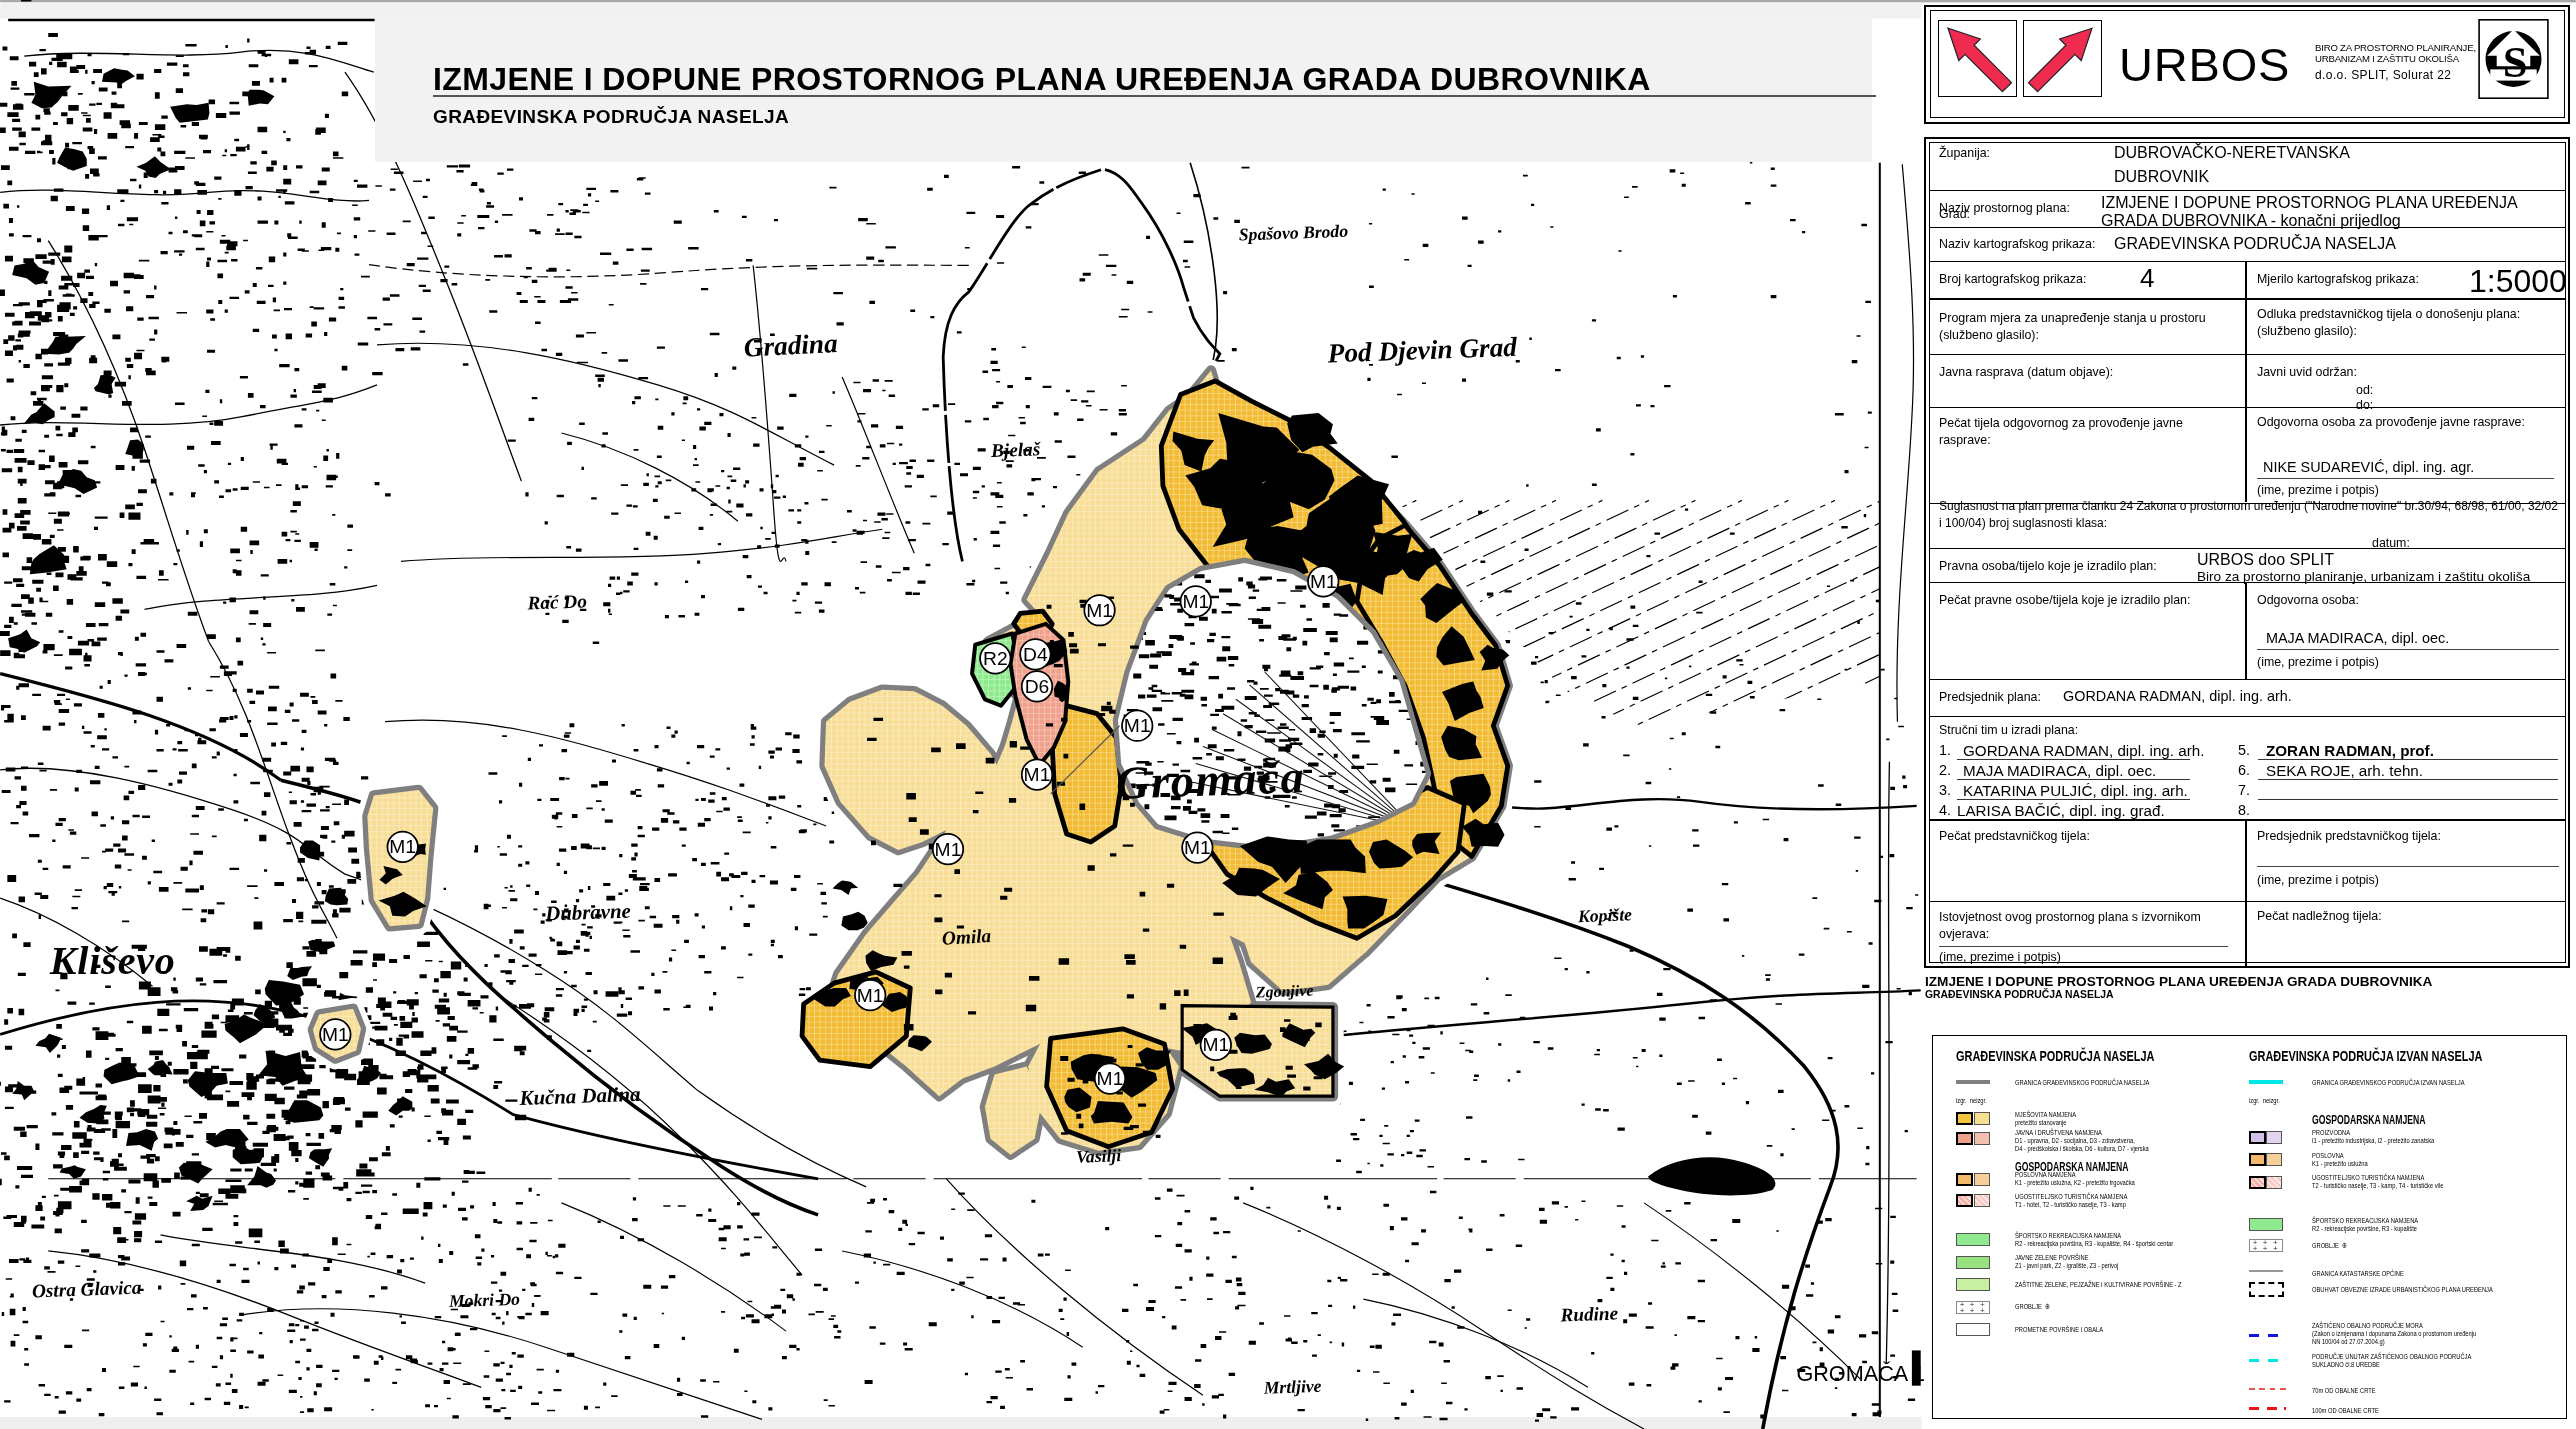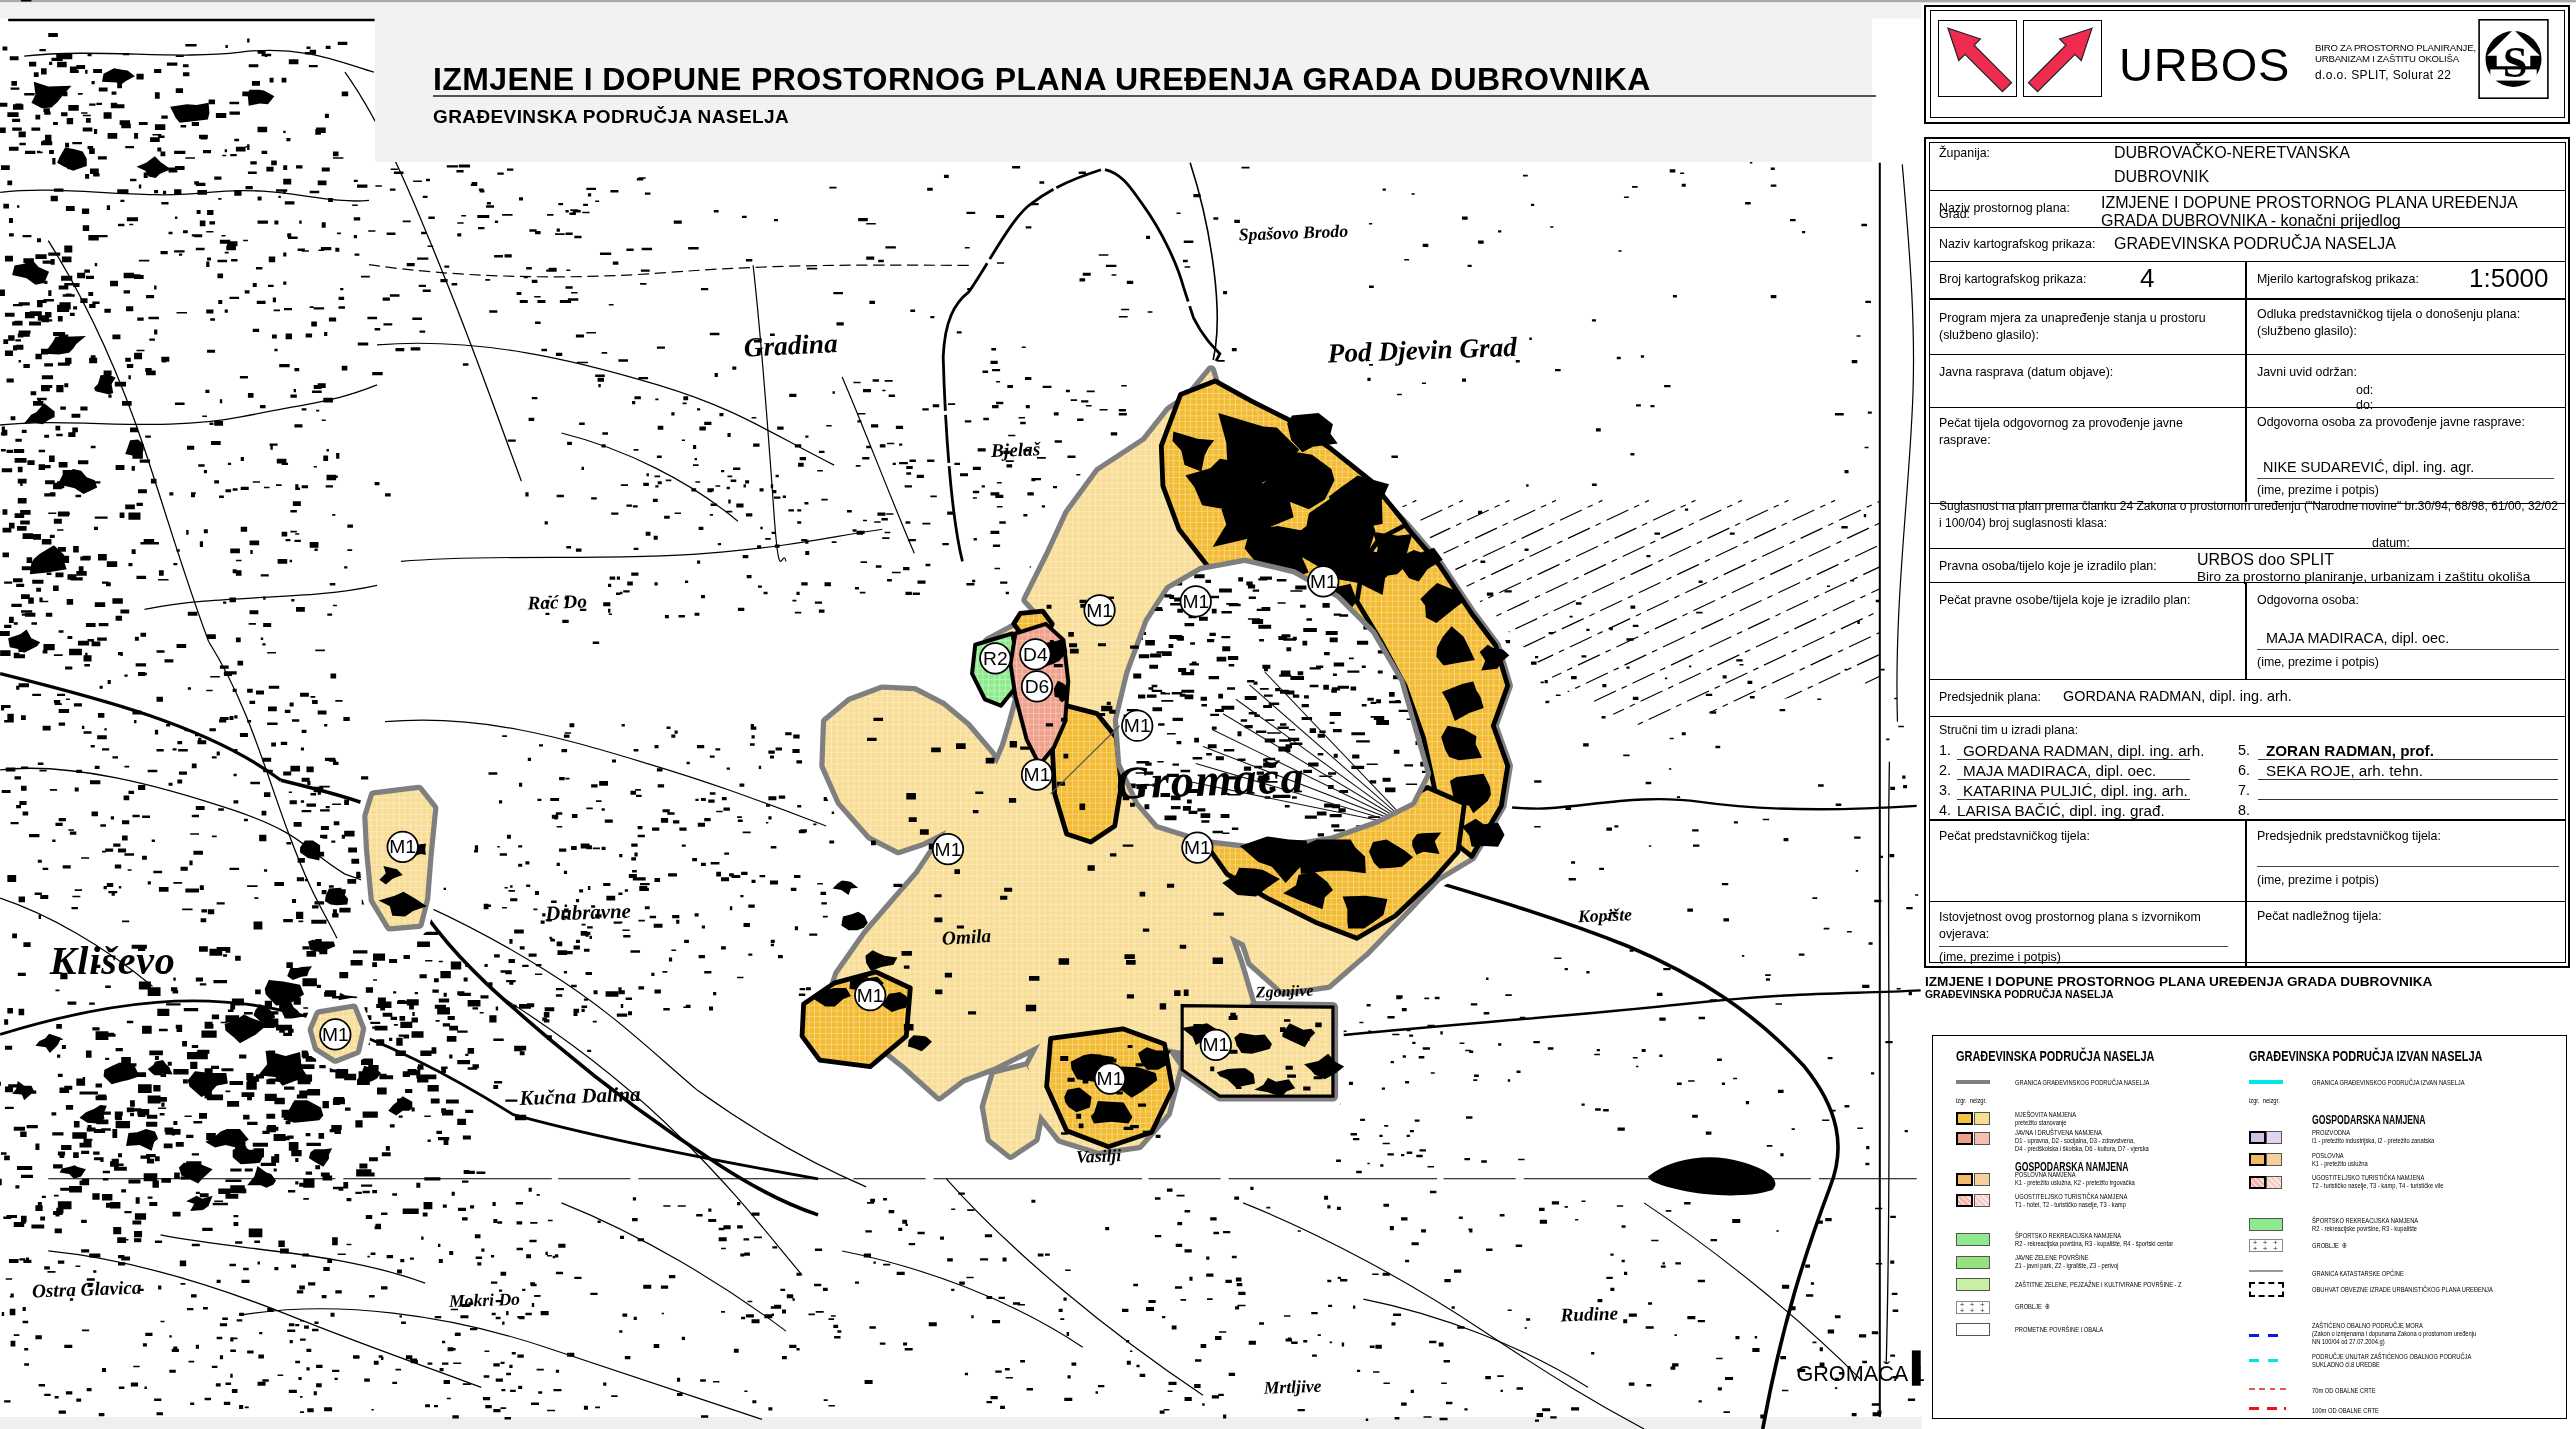--- a/index.html
+++ b/index.html
@@ -389,21 +389,21 @@
 <div class="ab" style="left:2101px;top:194px;font-size:16px;font-weight:normal;line-height:17.6px">IZMJENE I DOPUNE PROSTORNOG PLANA UREĐENJA<br>GRADA DUBROVNIKA - konačni prijedlog</div>
 <div class="ab" style="left:1930px;top:227px;width:635px;height:0.8px;background:#000"></div>
 
 <div class="ab" style="left:1939px;top:237px;font-size:12.4px;font-weight:normal;">Naziv kartografskog prikaza:</div>
 <div class="ab" style="left:2114px;top:235px;font-size:16px;font-weight:normal;">GRAĐEVINSKA PODRUČJA NASELJA</div>
 <div class="ab" style="left:1930px;top:261px;width:635px;height:0.8px;background:#000"></div>
 
 <div class="ab" style="left:1939px;top:272px;font-size:12.4px;font-weight:normal;">Broj kartografskog prikaza:</div>
 <div class="ab" style="left:2140px;top:263px;font-size:26px;font-weight:normal;">4</div>
 <div class="ab" style="left:2257px;top:272px;font-size:12.4px;font-weight:normal;">Mjerilo kartografskog prikaza:</div>
-<div class="ab" style="left:2469px;top:263px;font-size:26px;font-weight:normal;">1:5000</div>
+<div class="ab" style="left:2469px;top:263px;font-size:32px;font-weight:normal;">1:5000</div>
 <div class="ab" style="left:2245px;top:261px;width:1.6px;height:37px;background:#000"></div>
 <div class="ab" style="left:1930px;top:298px;width:635px;height:2.4px;background:#000"></div>
 
 <div class="ab" style="left:1939px;top:310px;font-size:12.4px;font-weight:normal;line-height:17px">Program mjera za unapređenje stanja u prostoru<br>(službeno glasilo):</div>
 <div class="ab" style="left:2257px;top:306px;font-size:12.4px;font-weight:normal;line-height:17px">Odluka predstavničkog tijela o donošenju plana:<br>(službeno glasilo):</div>
 <div class="ab" style="left:2245px;top:298px;width:1.6px;height:56px;background:#000"></div>
 <div class="ab" style="left:1930px;top:354px;width:635px;height:0.8px;background:#000"></div>
 
 <div class="ab" style="left:1939px;top:365px;font-size:12.4px;font-weight:normal;">Javna rasprava (datum objave):</div>
 <div class="ab" style="left:2257px;top:365px;font-size:12.4px;font-weight:normal;">Javni uvid održan:</div>

